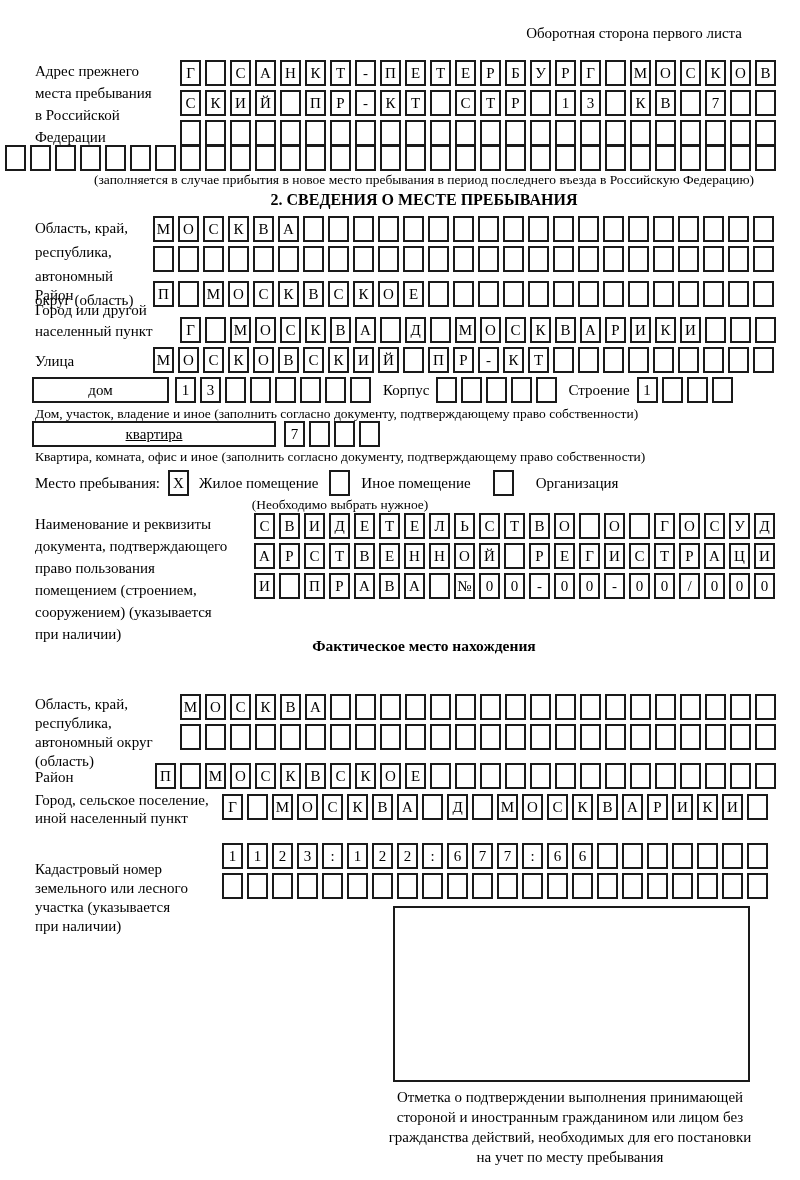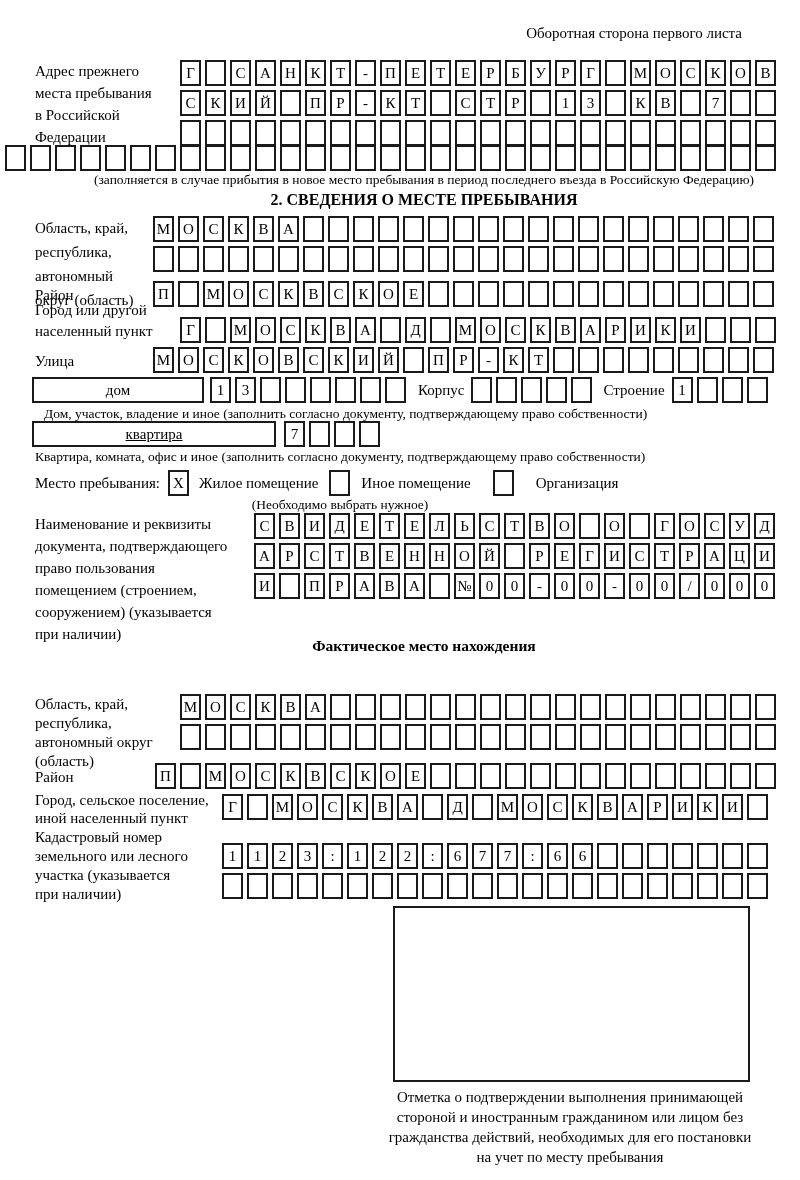--- a/index.html
+++ b/index.html
@@ -291,21 +291,21 @@
       <span class="cell"></span>
       <span class="cell"></span>
       <span class="cell"></span>
       <span class="cell"></span>
       <span class="cell"></span>
       <span class="cell"></span>
       <span class="cell"></span>
     </div>
 
   <div class="abs inline-flex" style="left:32px;top:377px;">
-    <div class="widebox" style="width:172px;">дом</div>
+    <div class="widebox" style="width:137px;">дом</div>
     <div class="cellrow" style="margin-left:6px;">
         <span class="cell">1</span>
         <span class="cell">3</span>
         <span class="cell"></span>
         <span class="cell"></span>
         <span class="cell"></span>
         <span class="cell"></span>
         <span class="cell"></span>
         <span class="cell"></span>
       </div>
@@ -318,21 +318,21 @@
         <span class="cell"></span>
       </div>
     <div class="lbl" style="margin:0 7px 0 11px;">Строение</div>
     <div class="cellrow">
         <span class="cell">1</span>
         <span class="cell"></span>
         <span class="cell"></span>
         <span class="cell"></span>
       </div>
   </div>
-  <div class="abs note" style="left:44px;top:406px;">Дом, участок, владение и иное (заполнить согласно документу, подтверждающему право собственности)</div>
+  <div class="abs note" style="left:35px;top:406px;">Дом, участок, владение и иное (заполнить согласно документу, подтверждающему право собственности)</div>
 
   <div class="abs inline-flex" style="left:32px;top:421px;">
     <div class="widebox" style="width:244px;text-decoration:underline;">квартира</div>
     <div class="cellrow" style="margin-left:8px;">
         <span class="cell">7</span>
         <span class="cell"></span>
         <span class="cell"></span>
         <span class="cell"></span>
       </div>
   </div>
@@ -537,21 +537,21 @@
       <span class="cell">К</span>
       <span class="cell">В</span>
       <span class="cell">А</span>
       <span class="cell">Р</span>
       <span class="cell">И</span>
       <span class="cell">К</span>
       <span class="cell">И</span>
       <span class="cell"></span>
     </div>
 
-  <div class="abs lbl lines" style="left:35px;top:828px;line-height:19px;">Кадастровый номер
+  <div class="abs lbl lines" style="left:35px;top:860px;line-height:19px;">Кадастровый номер
 земельного или лесного
 участка (указывается
 при наличии)</div>
   <div class="abs rowstack" style="left:222px;top:843px;">
     <div class="cellrow">
         <span class="cell">1</span>
         <span class="cell">1</span>
         <span class="cell">2</span>
         <span class="cell">3</span>
         <span class="cell">:</span>

